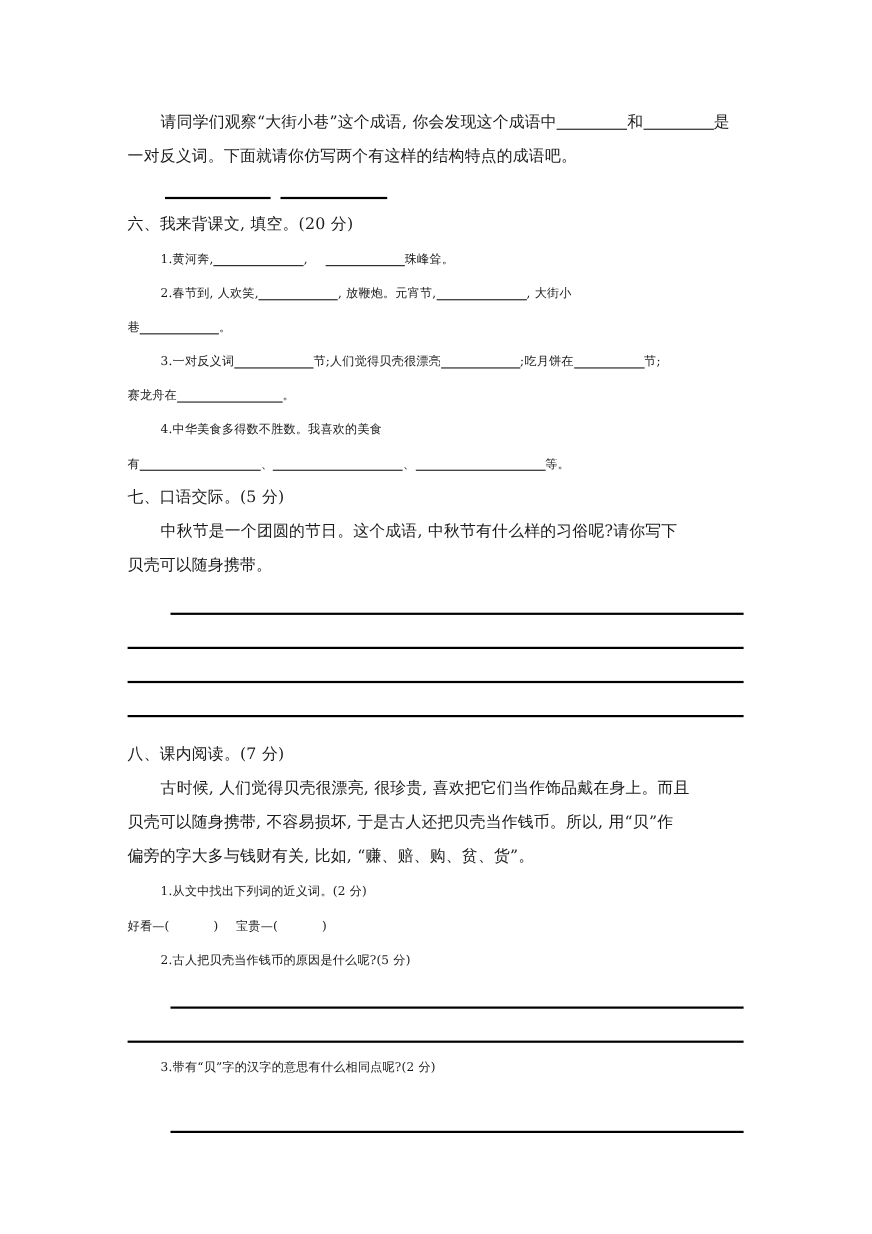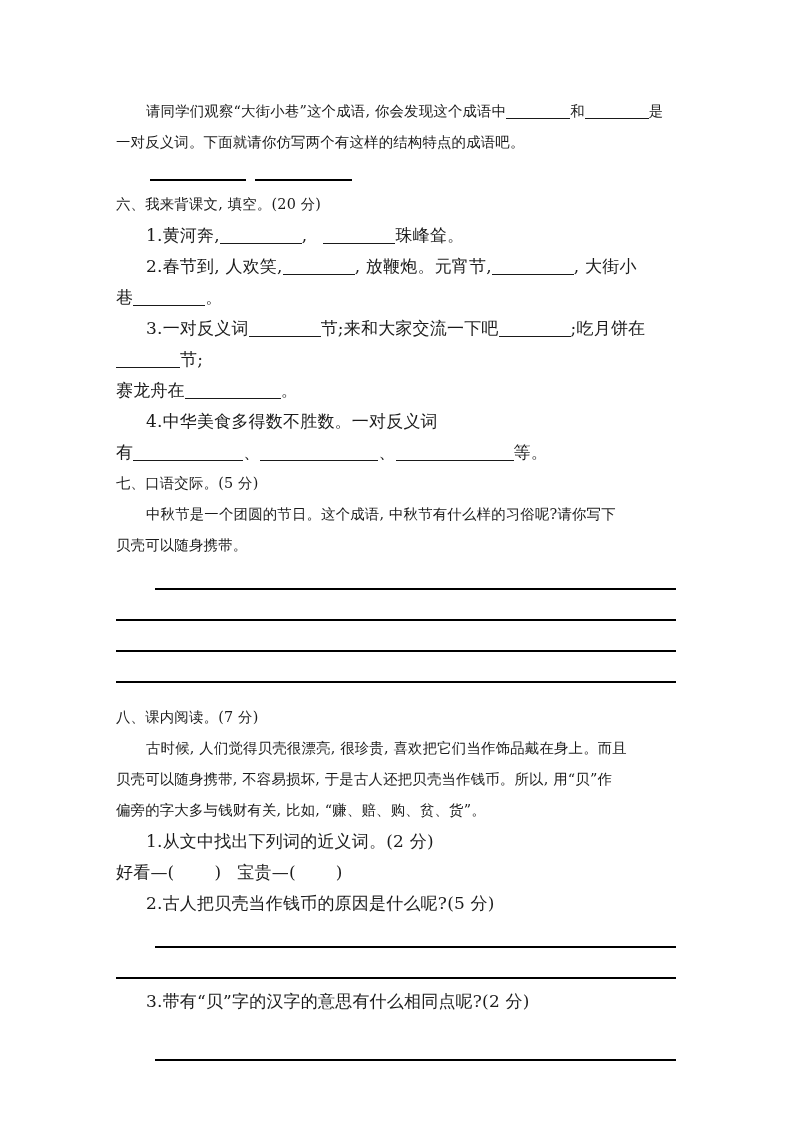--- a/index.html
+++ b/index.html
@@ -40,21 +40,21 @@
   .indent {
     text-indent: 30px;
   }
   .section-head {
     font-size: 14.4px;
     line-height: 31px;
     margin: 0;
     letter-spacing: 0.2px;
   }
   .item {
-    font-size: 17px;
+    font-size: 11px;
     line-height: 31px;
     margin: 0;
     letter-spacing: 0.2px;
     text-indent: 30px;
   }
   .item-cont {
     text-indent: 0;
   }
   
   .blank {
@@ -120,24 +120,24 @@
       <div class="tb tb2"></div>
     </div>
 
     <p class="section-head">六、我来背课文, 填空。(20 分)</p>
 
     <p class="item"><span>1.</span><span>黄河奔,</span><span class="blank b-xl"></span><span>,</span><span class="word-gap"></span><span class="blank b-lg"></span><span>珠峰耸。</span></p>
 
     <p class="item"><span>2.</span><span>春节到, 人欢笑,</span><span class="blank b-lg"></span><span>, 放鞭炮。元宵节,</span><span class="blank b-xl"></span><span>, 大街小</span></p>
     <p class="item item-cont"><span>巷</span><span class="blank b-lg"></span><span>。</span></p>
 
-    <p class="item"><span>3.</span><span>一对反义词</span><span class="blank b-lg"></span><span>节;来和大家交流一下吧</span><span class="blank b-lg"></span><span>;吃月饼在</span><span class="blank b-md"></span><span>节;</span></p>
+    <p class="item"><span>3.</span><span>一对反义词</span><span class="blank b-lg"></span><span>节;人们觉得贝壳很漂亮</span><span class="blank b-lg"></span><span>;吃月饼在</span><span class="blank b-md"></span><span>节;</span></p>
     <p class="item item-cont"><span>赛龙舟在</span><span class="blank b-xxl"></span><span>。</span></p>
 
-    <p class="item"><span>4.</span><span>中华美食多得数不胜数。一对反义词</span></p>
+    <p class="item"><span>4.</span><span>中华美食多得数不胜数。我喜欢的美食</span></p>
     <p class="item item-cont"><span>有</span><span class="blank b-3xl"></span><span>、</span><span class="blank b-food"></span><span>、</span><span class="blank b-food"></span><span>等。</span></p>
 
     <p class="section-head">七、口语交际。(5 分)</p>
     <p class="para indent">中秋节是一个团圆的节日。这个成语, 中秋节有什么样的习俗呢?请你写下</p>
     <p class="para">贝壳可以随身携带。</p>
 
     <div class="gap-sm"></div>
 
     <div class="rule-row">
       <div class="rule rule-indent"></div>

